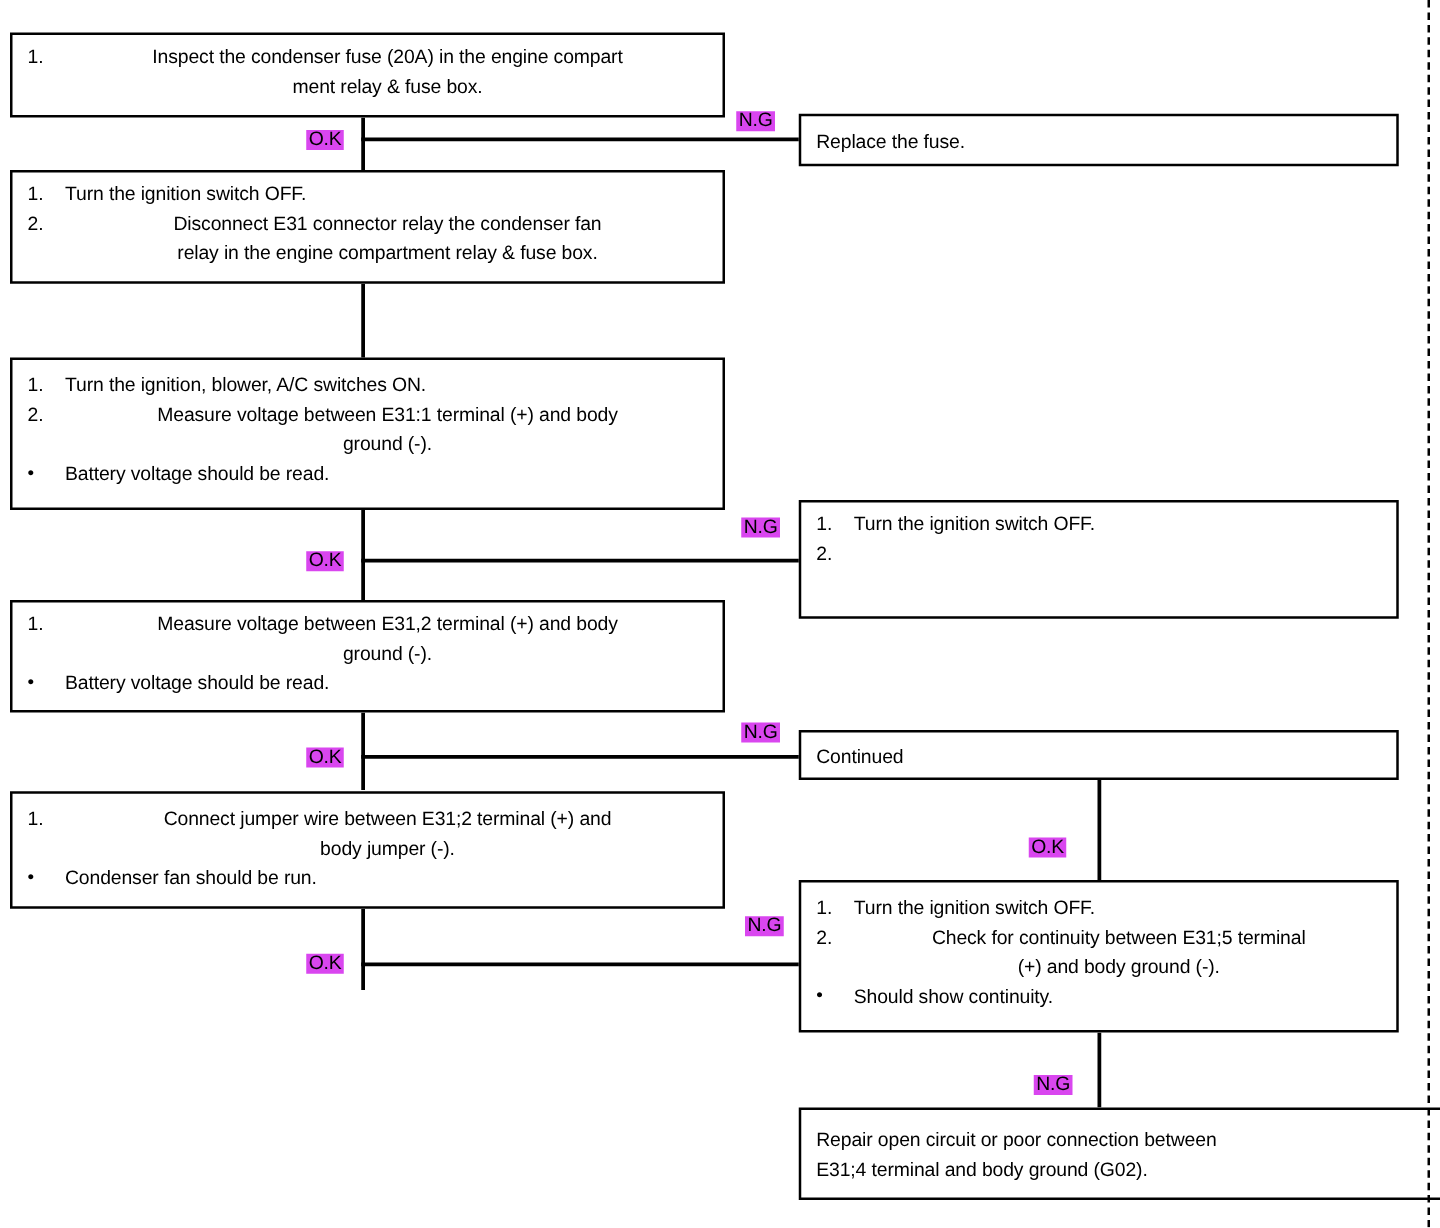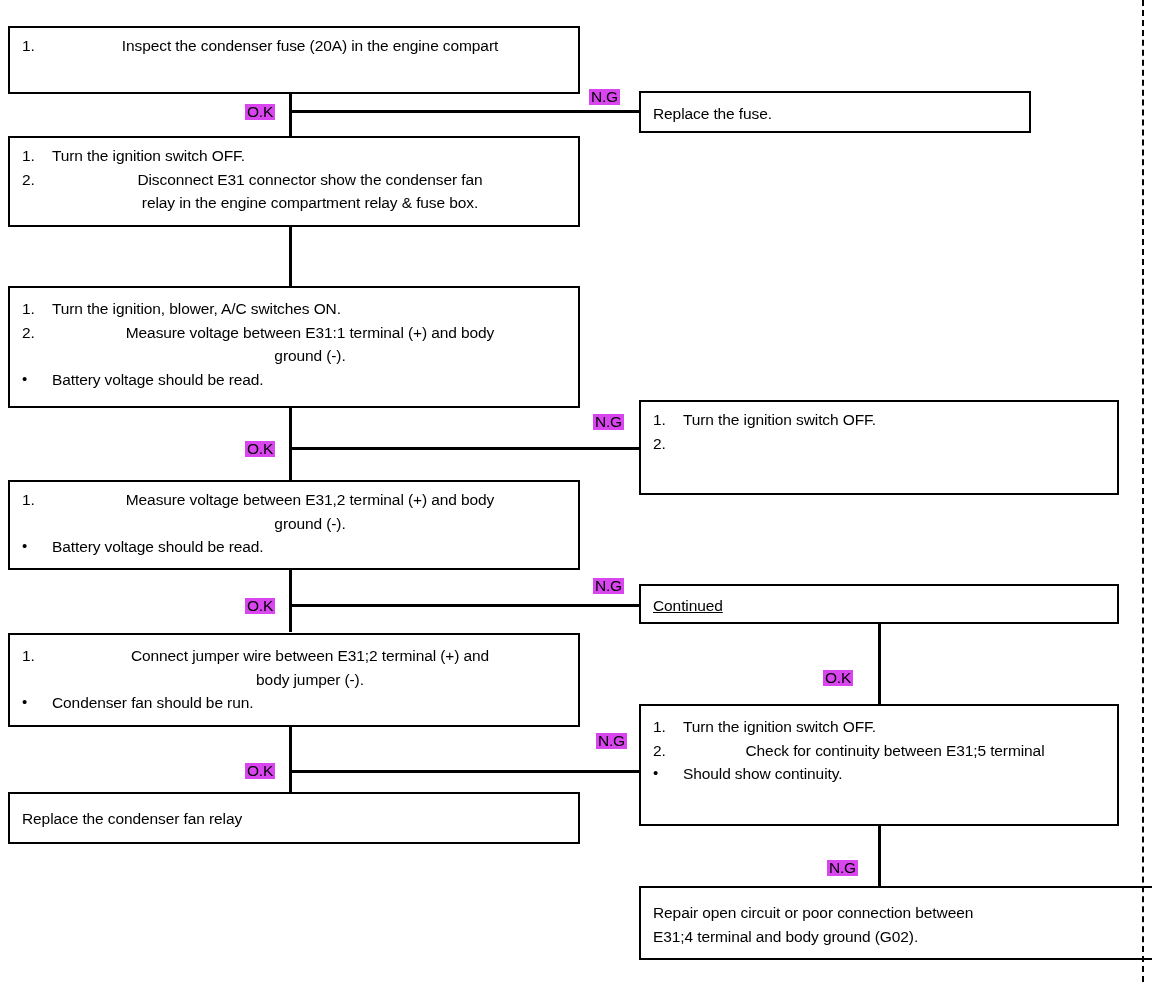--- a/index.html
+++ b/index.html
@@ -125,37 +125,38 @@
   <div class="blabel" style="left:245px; top:763px;">O.K</div>
   <div class="blabel" style="left:596px; top:733px;">N.G</div>
 
   <div class="blabel" style="left:827px; top:860px;">N.G</div>
 
   <div class="box" style="left:8px; top:26px; width:572px; height:68px;">
     <div class="row">
       <span class="marker">1.</span>
       <span class="txt">
         <span class="sub">Inspect the condenser fuse (20A) in the engine compart</span>
-      </span>
-    </div>
-  </div>
-
-  <div class="box" style="left:639px; top:91px; width:392px; height:42px; padding-top:9px;">
+        <span class="sub">ment relay &amp; fuse box.</span>
+      </span>
+    </div>
+  </div>
+
+  <div class="box" style="left:639px; top:91px; width:480px; height:42px; padding-top:9px;">
     <span class="plain">Replace the fuse.</span>
   </div>
 
   <div class="box" style="left:8px; top:136px; width:572px; height:91px;">
     <div class="row">
       <span class="marker">1.</span>
       <span class="txt">Turn the ignition switch OFF.</span>
     </div>
     <div class="row">
       <span class="marker">2.</span>
       <span class="txt">
-        <span class="sub">Disconnect E31 connector show the condenser fan</span>
+        <span class="sub">Disconnect E31 connector relay the condenser fan</span>
         <span class="sub">relay in the engine compartment relay &amp; fuse box.</span>
       </span>
     </div>
   </div>
 
   <div class="box" style="left:8px; top:286px; width:572px; height:122px; padding-top:9px;">
     <div class="row">
       <span class="marker">1.</span>
       <span class="txt">Turn the ignition, blower, A/C switches ON.</span>
     </div>
@@ -191,21 +192,21 @@
         <span class="sub">Measure voltage between E31,2 terminal (+) and body</span>
         <span class="sub">ground (-).</span>
       </span>
     </div>
     <div class="row">
       <span class="marker bullet">•</span>
       <span class="txt">Battery voltage should be read.</span>
     </div>
   </div>
 
-  <div class="box" style="left:639px; top:584px; width:480px; height:40px; padding-top:8px;text-decoration:underline;">
+  <div class="box" style="left:639px; top:584px; width:480px; height:40px; padding-top:8px;">
     <span class="plain">Continued</span>
   </div>
 
   <div class="box" style="left:8px; top:633px; width:572px; height:94px; padding-top:9px;">
     <div class="row">
       <span class="marker">1.</span>
       <span class="txt">
         <span class="sub">Connect jumper wire between E31;2 terminal (+) and</span>
         <span class="sub">body jumper (-).</span>
       </span>
@@ -218,31 +219,29 @@
 
   <div class="box" style="left:639px; top:704px; width:480px; height:122px; padding-top:9px;">
     <div class="row">
       <span class="marker">1.</span>
       <span class="txt">Turn the ignition switch OFF.</span>
     </div>
     <div class="row">
       <span class="marker">2.</span>
       <span class="txt">
         <span class="sub">Check for continuity between E31;5 terminal</span>
+        <span class="sub">(+) and body ground (-).</span>
       </span>
     </div>
     <div class="row">
       <span class="marker bullet">•</span>
       <span class="txt">Should show continuity.</span>
     </div>
   </div>
 
-  <div class="box" style="left:8px; top:792px; width:572px; height:52px; padding-top:13px;">
-    <span class="plain">Replace the condenser fan relay</span>
-  </div>
 
   <div class="box" style="left:639px; top:886px; width:576px; height:74px; padding-top:13px;">
     <span class="plain">Repair open circuit or poor connection between</span>
     <span class="plain">E31;4 terminal and body ground (G02).</span>
   </div>
 
   <div class="page-rule" style="left:1142px;"></div>
 
 </div>
 

